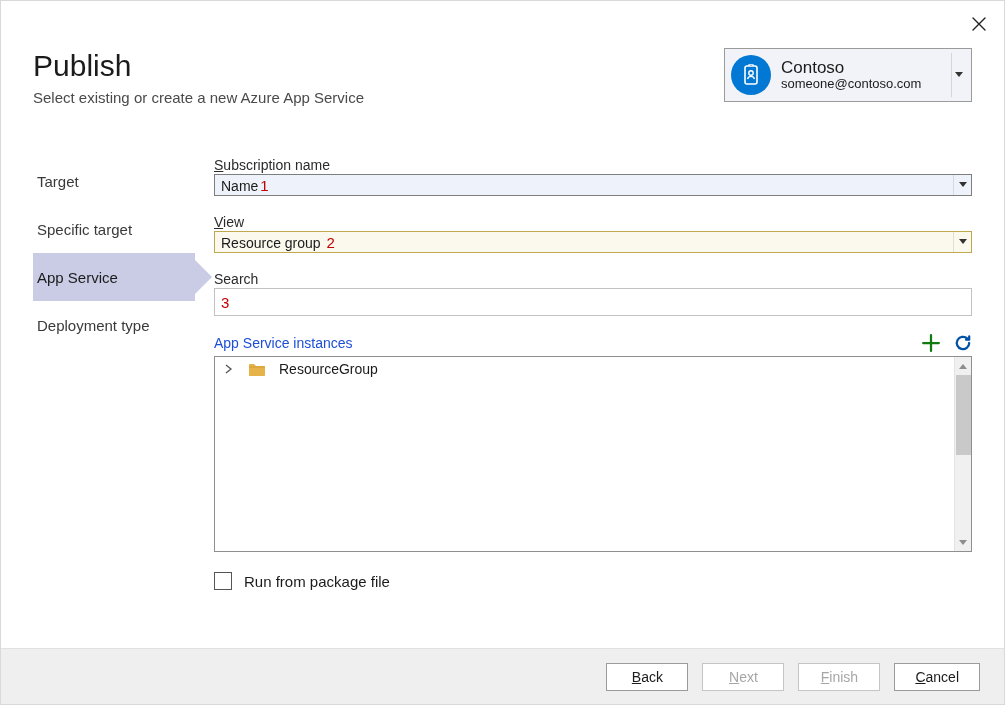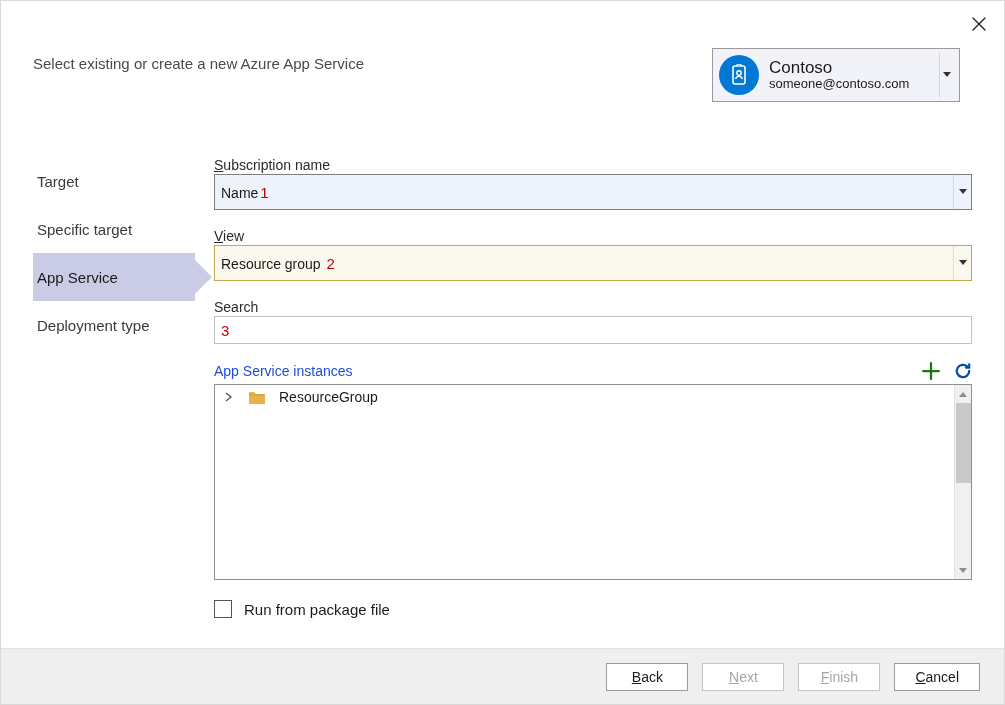--- a/index.html
+++ b/index.html
@@ -23,21 +23,21 @@
     font-size: 18px;
     font-weight: 300;
     cursor: pointer;
     color: #1b1b1b;
   }
 
   
   .account-box {
     position: absolute;
     top: 47px;
-    right: 44px;
+    right: 32px;
     width: 248px;
     height: 54px;
     border: 1px solid #9b9b9b;
     background: #f1f3f8;
     display: flex;
     align-items: center;
     padding: 4px 6px;
   }
   .account-box .icon-circle {
     width: 40px; height: 40px;
@@ -95,21 +95,21 @@
 
   
   .form {
     position: absolute;
     left: 213px; right: 32px; top: 156px;
   }
   .field-label { font-size: 14px; color: #2b2b2b; margin-bottom: 1px; display: block; }
   .field-label .ul { text-decoration: underline; }
 
   .combo {
-    height: 36px; width: 100%;
+    height: 22px; width: 100%;
     border: 1px solid #8f8f8f;
     background: #f4f7fb;
     display: flex; align-items: center;
     padding: 0 6px;
     font-size: 14px;
     position: relative;
   }
   .combo.subscription { background: #eef2fa; border-color: #7e7e7e; }
   .combo.view         { background: #fbf8ee; border-color: #bfa84f; }
   .combo .value { flex: 1; }
@@ -218,20 +218,21 @@
     <div class="acct-email">someone@contoso.com</div>
   </div>
   <div class="drop">
     <svg viewBox="0 0 8 6">
         <path d="M0 0 L8 0 L4 5 Z" fill="#333"></path>
       </svg>
   </div>
 </div>
 
 <div class="header">
+  <h1>Publish</h1>
   <p>Select existing or create a new Azure App Service</p>
 </div>
 
 <div class="steps">
   <div class="step">
       <span>Target</span>
     </div>
   <div class="step">
       <span>Specific target</span>
     </div>

